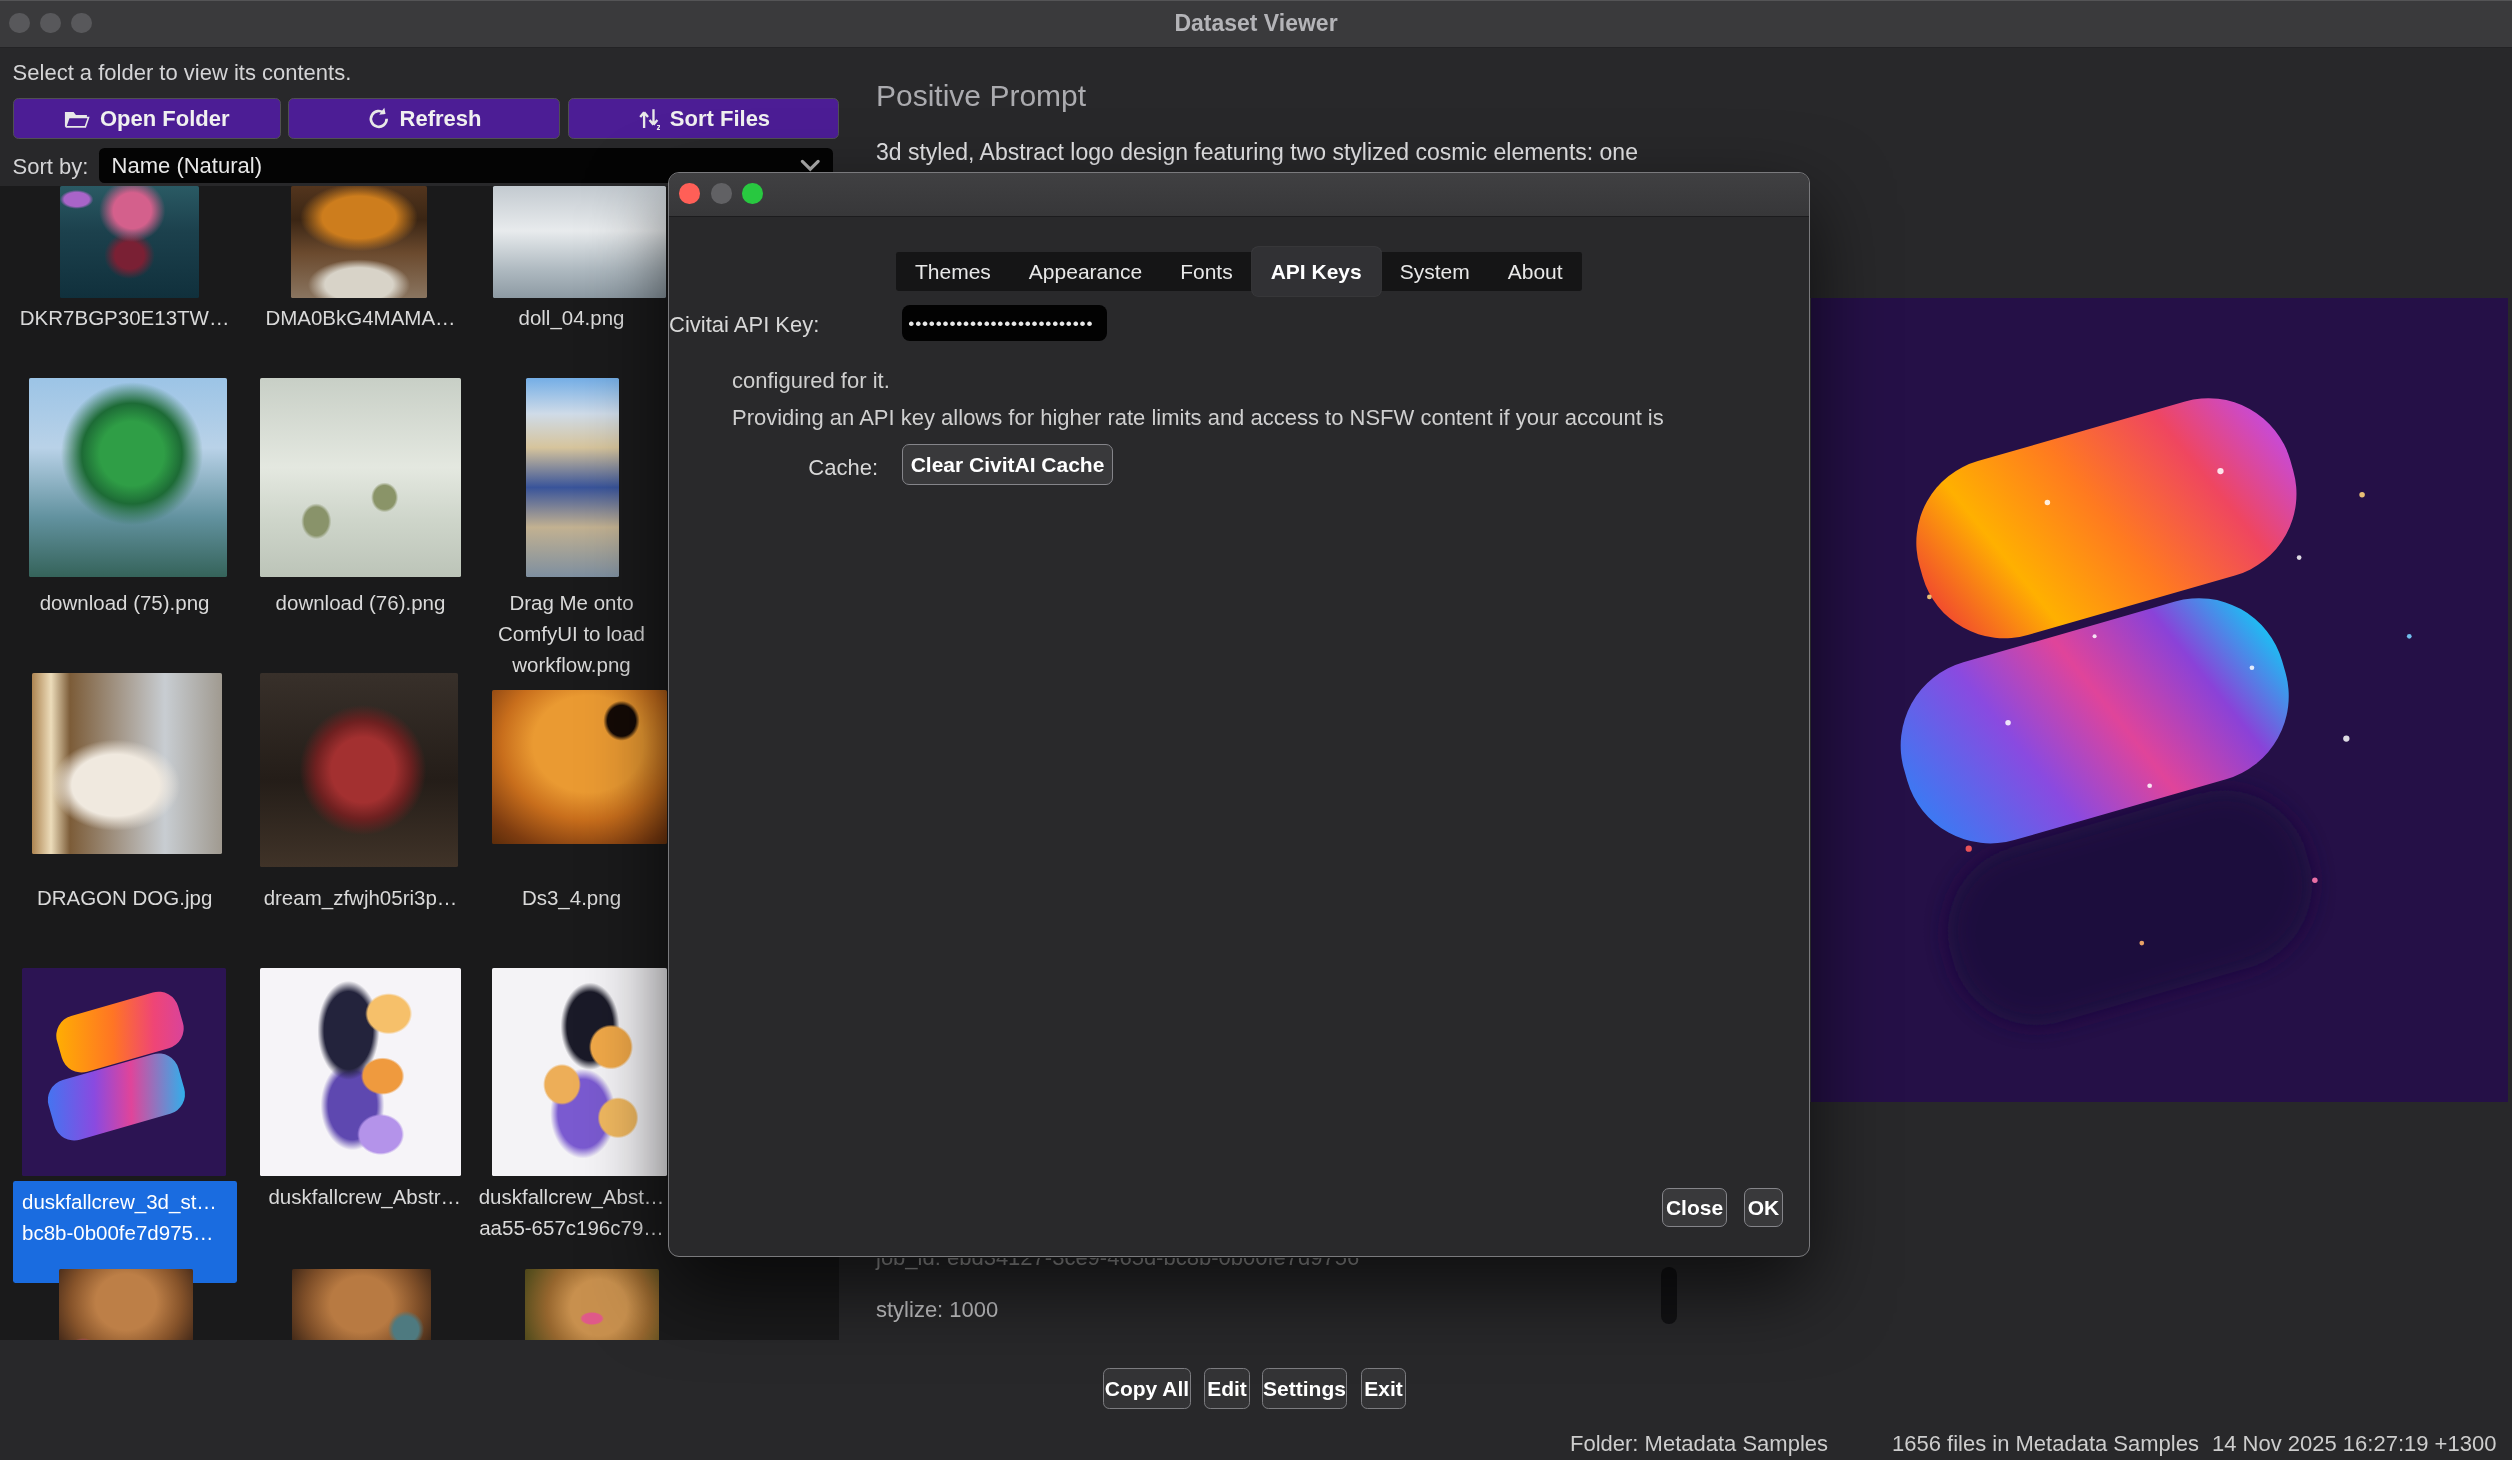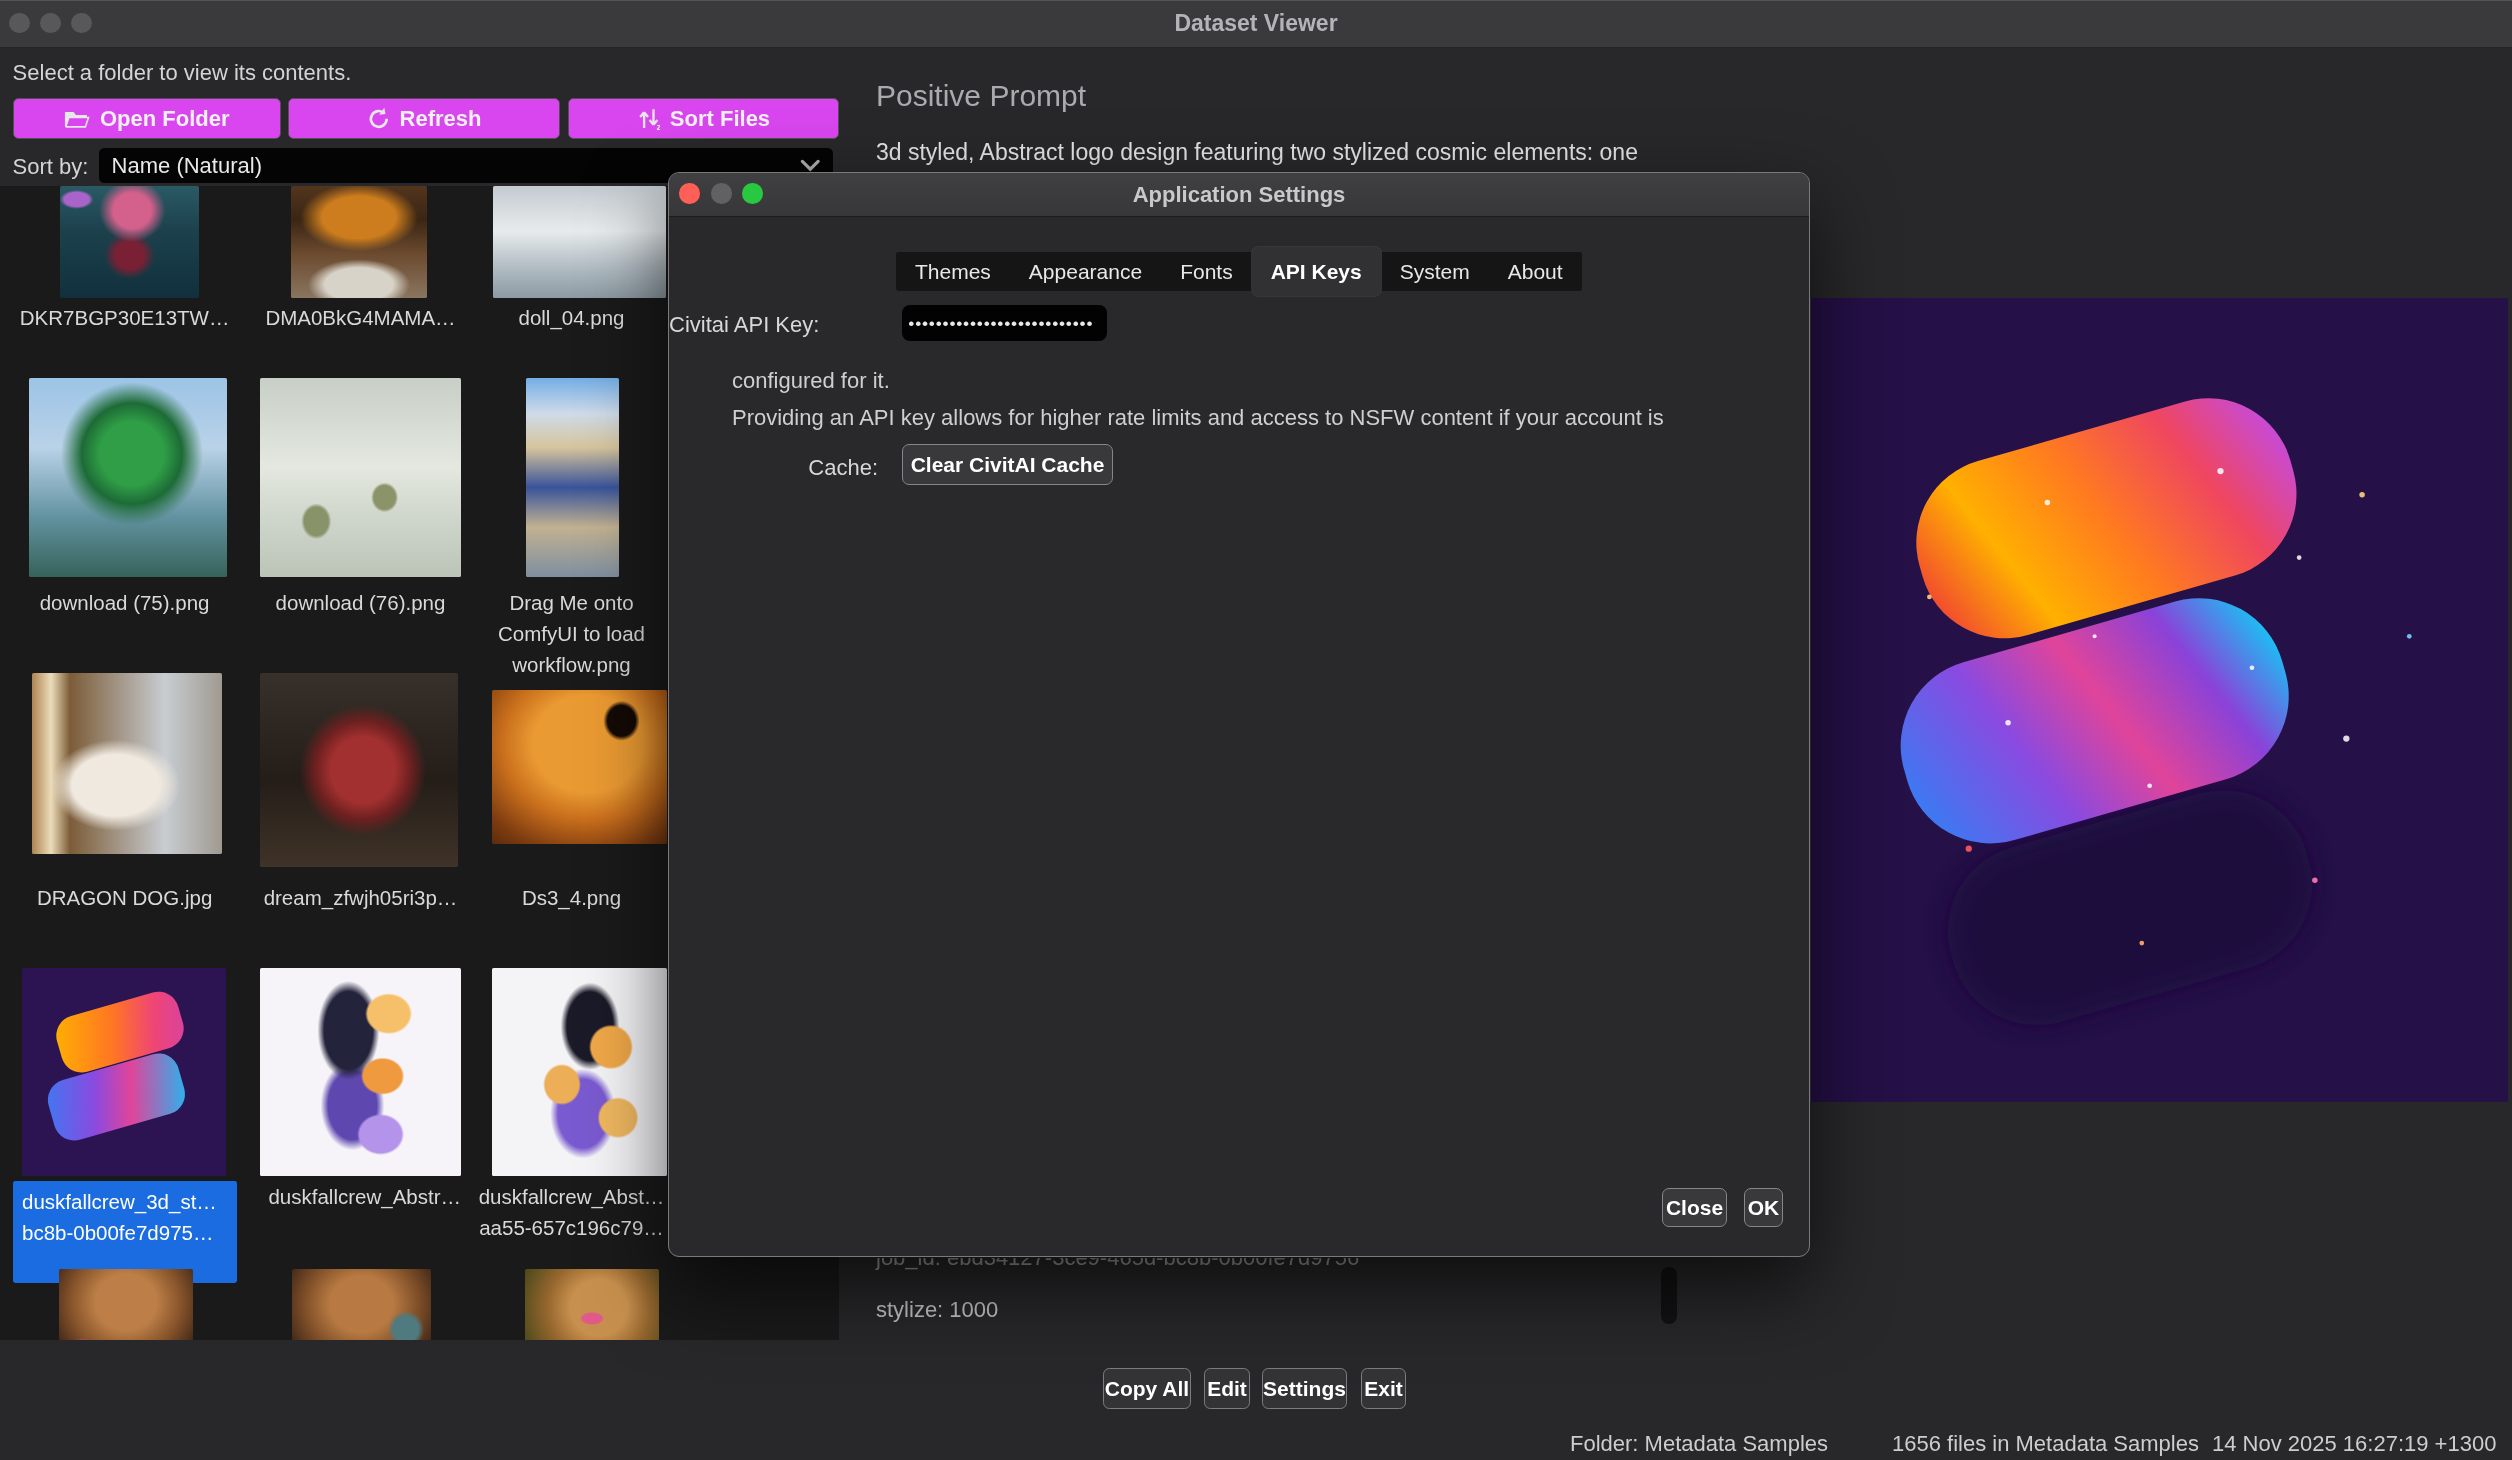--- a/index.html
+++ b/index.html
@@ -10,21 +10,21 @@
   .titlebar{position:absolute;left:0;top:0;width:2512px;height:46px;background:#3a3a3c;
             border-top:1.6px solid #545456;border-bottom:0.8px solid #232325;}
   .titlebar .title{position:absolute;left:0;right:0;top:9.4px;text-align:center;
             font-size:23px;font-weight:bold;color:#b4b4b8;}
   .tl{position:absolute;top:11.8px;width:20.5px;height:20.5px;border-radius:50%;}
   .tl.dim{background:#58585b;}
   .tl1{left:9.4px}.tl2{left:40px}.tl3{left:71px}
 
   
   .hint{position:absolute;left:12.6px;top:60px;font-size:22px;color:#d4d4d6;}
-  .tbtn{position:absolute;top:98px;height:41px;background:#d946ef;border:0.8px solid #505052;
+  .tbtn{position:absolute;top:98px;height:41px;background:#4c1d95;border:0.8px solid #505052;
         border-radius:5.5px;color:#f0f0f0;font-weight:bold;font-size:22px;
         display:flex;align-items:center;justify-content:center;gap:9.4px;box-sizing:border-box;}
   .tbtn svg{flex:0 0 auto;}
   #btn-open{left:12.6px;width:268px;}
   #btn-refresh{left:288px;width:272px;}
   #btn-sort{left:568px;width:271px;}
   .sortby-label{position:absolute;left:12.6px;top:154px;font-size:22px;color:#d4d4d6;}
   .dropdown{position:absolute;left:99px;top:148px;width:734px;height:35px;background:#040404;
         border-radius:5.5px;display:flex;align-items:center;padding:0 12.6px;box-sizing:border-box;
         font-size:22px;color:#e8e8e8;}
@@ -293,21 +293,20 @@
           <circle cx="150" cy="380" r="3" fill="#ffd27a"></circle>
       </g>
     </svg>
   </div>
 
   <div id="dialog">
     <div class="dlg-titlebar">
       <span class="dtl dtl1" style="background: rgb(255, 95, 87);"></span>
       <span class="dtl dtl2" style="background: rgb(97, 97, 100);"></span>
       <span class="dtl dtl3" style="background: rgb(40, 200, 64);"></span>
-      <div class="title">Application Settings</div>
     </div>
 
     <div class="tabstrip" id="tabstrip">
         <div class="tab">Themes</div>
         <div class="tab">Appearance</div>
         <div class="tab">Fonts</div>
         <div class="tab active">API Keys</div>
         <div class="tab">System</div>
         <div class="tab">About</div>
       </div>

